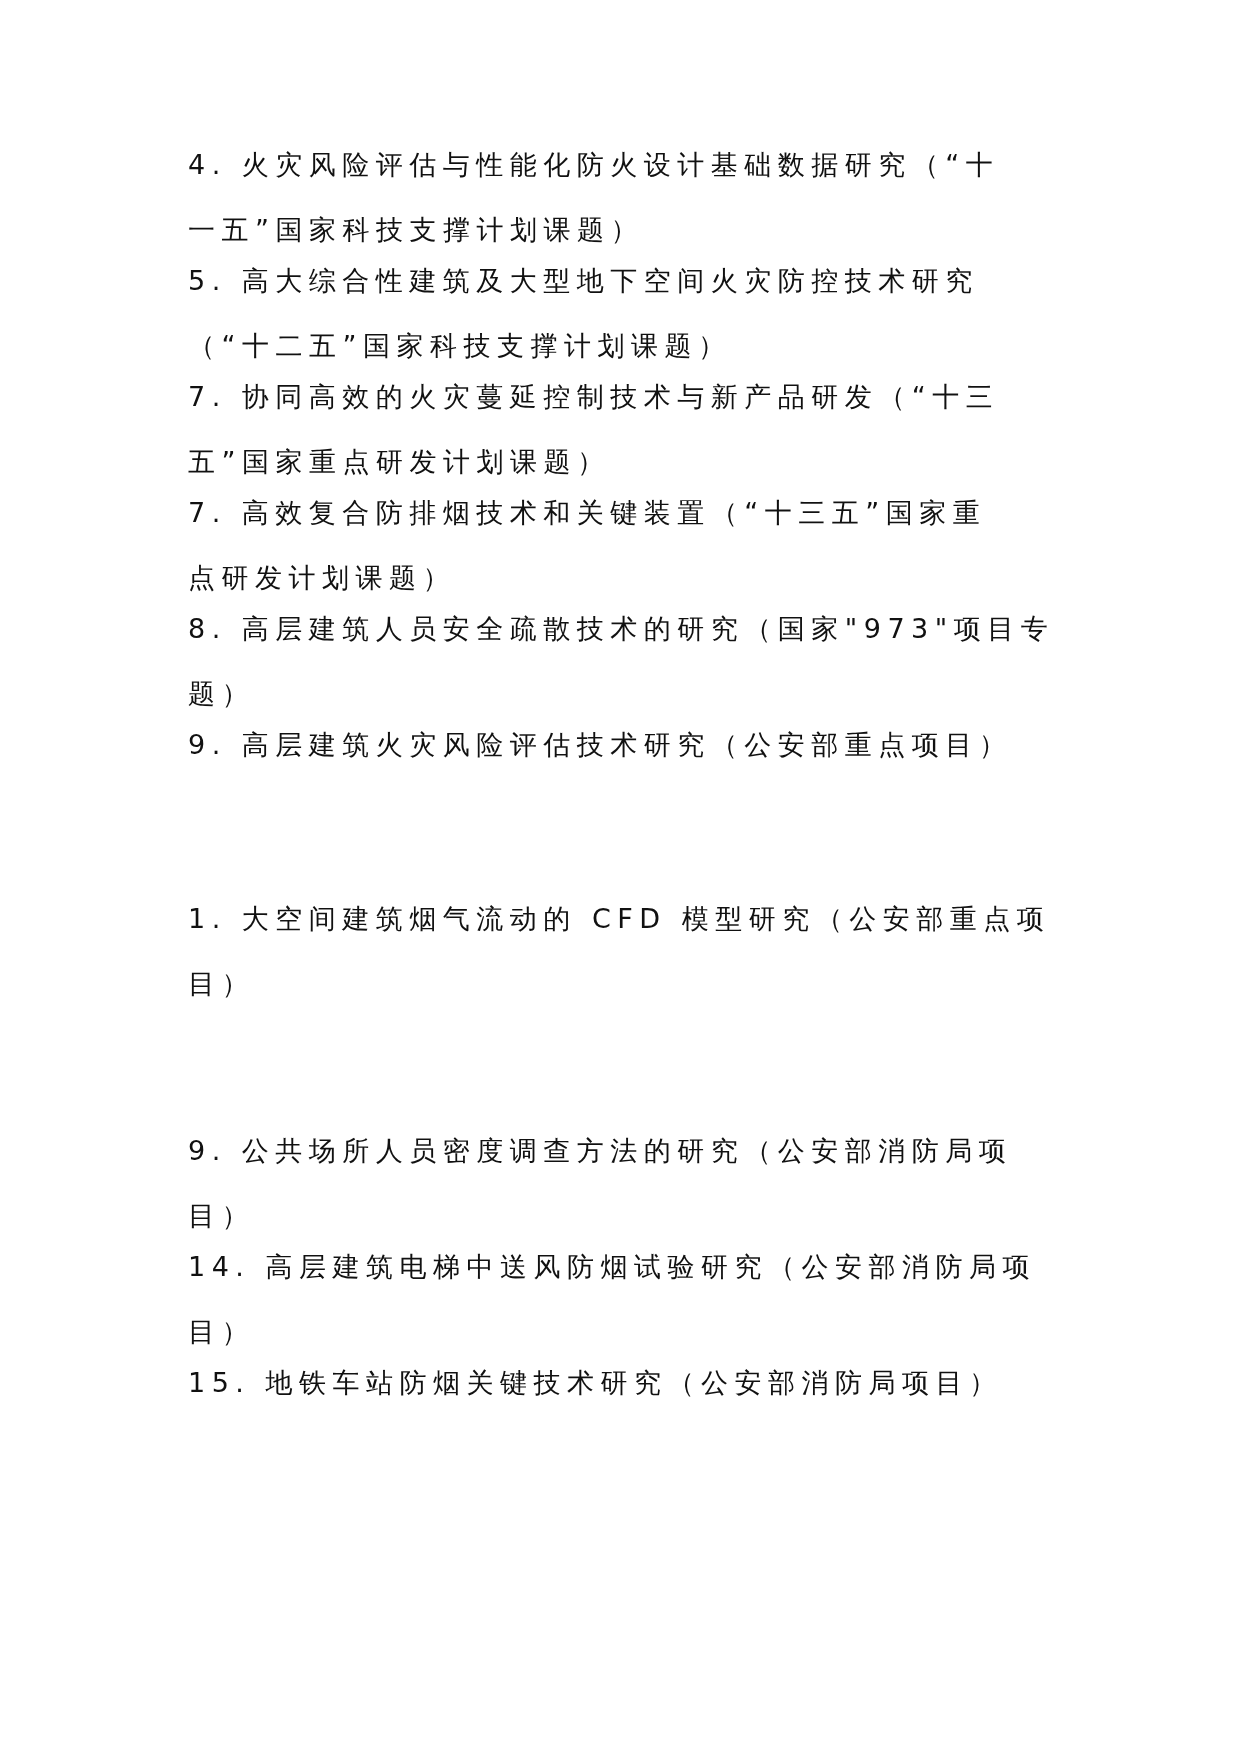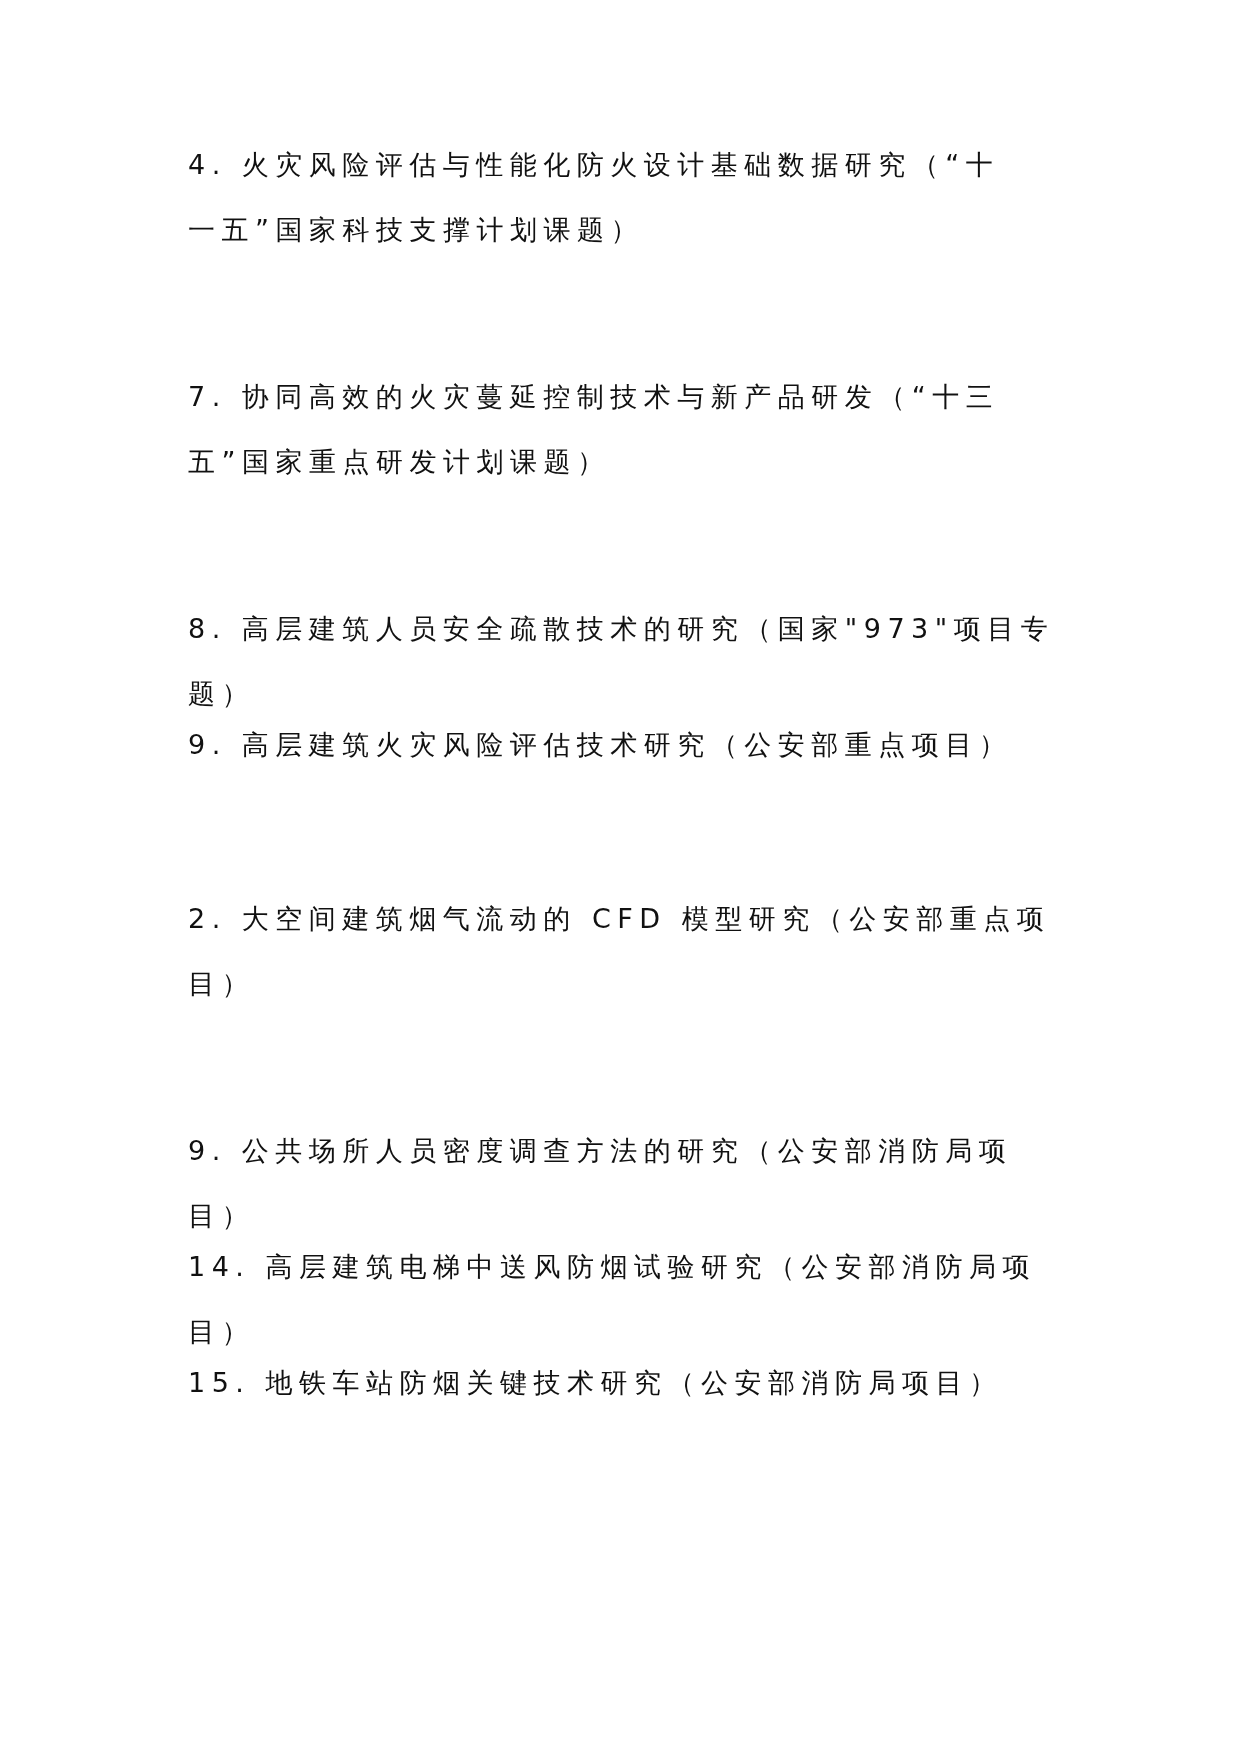--- a/index.html
+++ b/index.html
@@ -40,39 +40,47 @@
 </head>
 <body>
 
 <div class="page">
 
   <div class="item" style="top:132px">
     <span class="line">4.  火灾风险评估与性能化防火设计基础数据研究（“十</span>
     <span class="line">一五”国家科技支撑计划课题）</span>
   </div>
 
+  <div class="item" style="top:248px">
+    <span class="line">5.  高大综合性建筑及大型地下空间火灾防控技术研究</span>
+    <span class="line">（“十二五”国家科技支撑计划课题）</span>
+  </div>
 
   <div class="item" style="top:364px">
     <span class="line">7.  协同高效的火灾蔓延控制技术与新产品研发（“十三</span>
     <span class="line">五”国家重点研发计划课题）</span>
   </div>
 
+  <div class="item" style="top:480px">
+    <span class="line">7.  高效复合防排烟技术和关键装置（“十三五”国家重</span>
+    <span class="line">点研发计划课题）</span>
+  </div>
 
   <div class="item" style="top:596px">
     <span class="line">8.  高层建筑人员安全疏散技术的研究（国家"973"项目专</span>
     <span class="line">题）</span>
   </div>
 
   <div class="item" style="top:712px">
     <span class="line">9.  高层建筑火灾风险评估技术研究（公安部重点项目）</span>
   </div>
 
 
   <div class="item" style="top:886px">
-    <span class="line">2.  大空间建筑烟气流动的 CFD 模型研究（公安部重点项</span>
+    <span class="line">1.  大空间建筑烟气流动的 CFD 模型研究（公安部重点项</span>
     <span class="line">目）</span>
   </div>
 
 
   <div class="item" style="top:1118px">
     <span class="line">9.  公共场所人员密度调查方法的研究（公安部消防局项</span>
     <span class="line">目）</span>
   </div>
 
   <div class="item" style="top:1234px">

